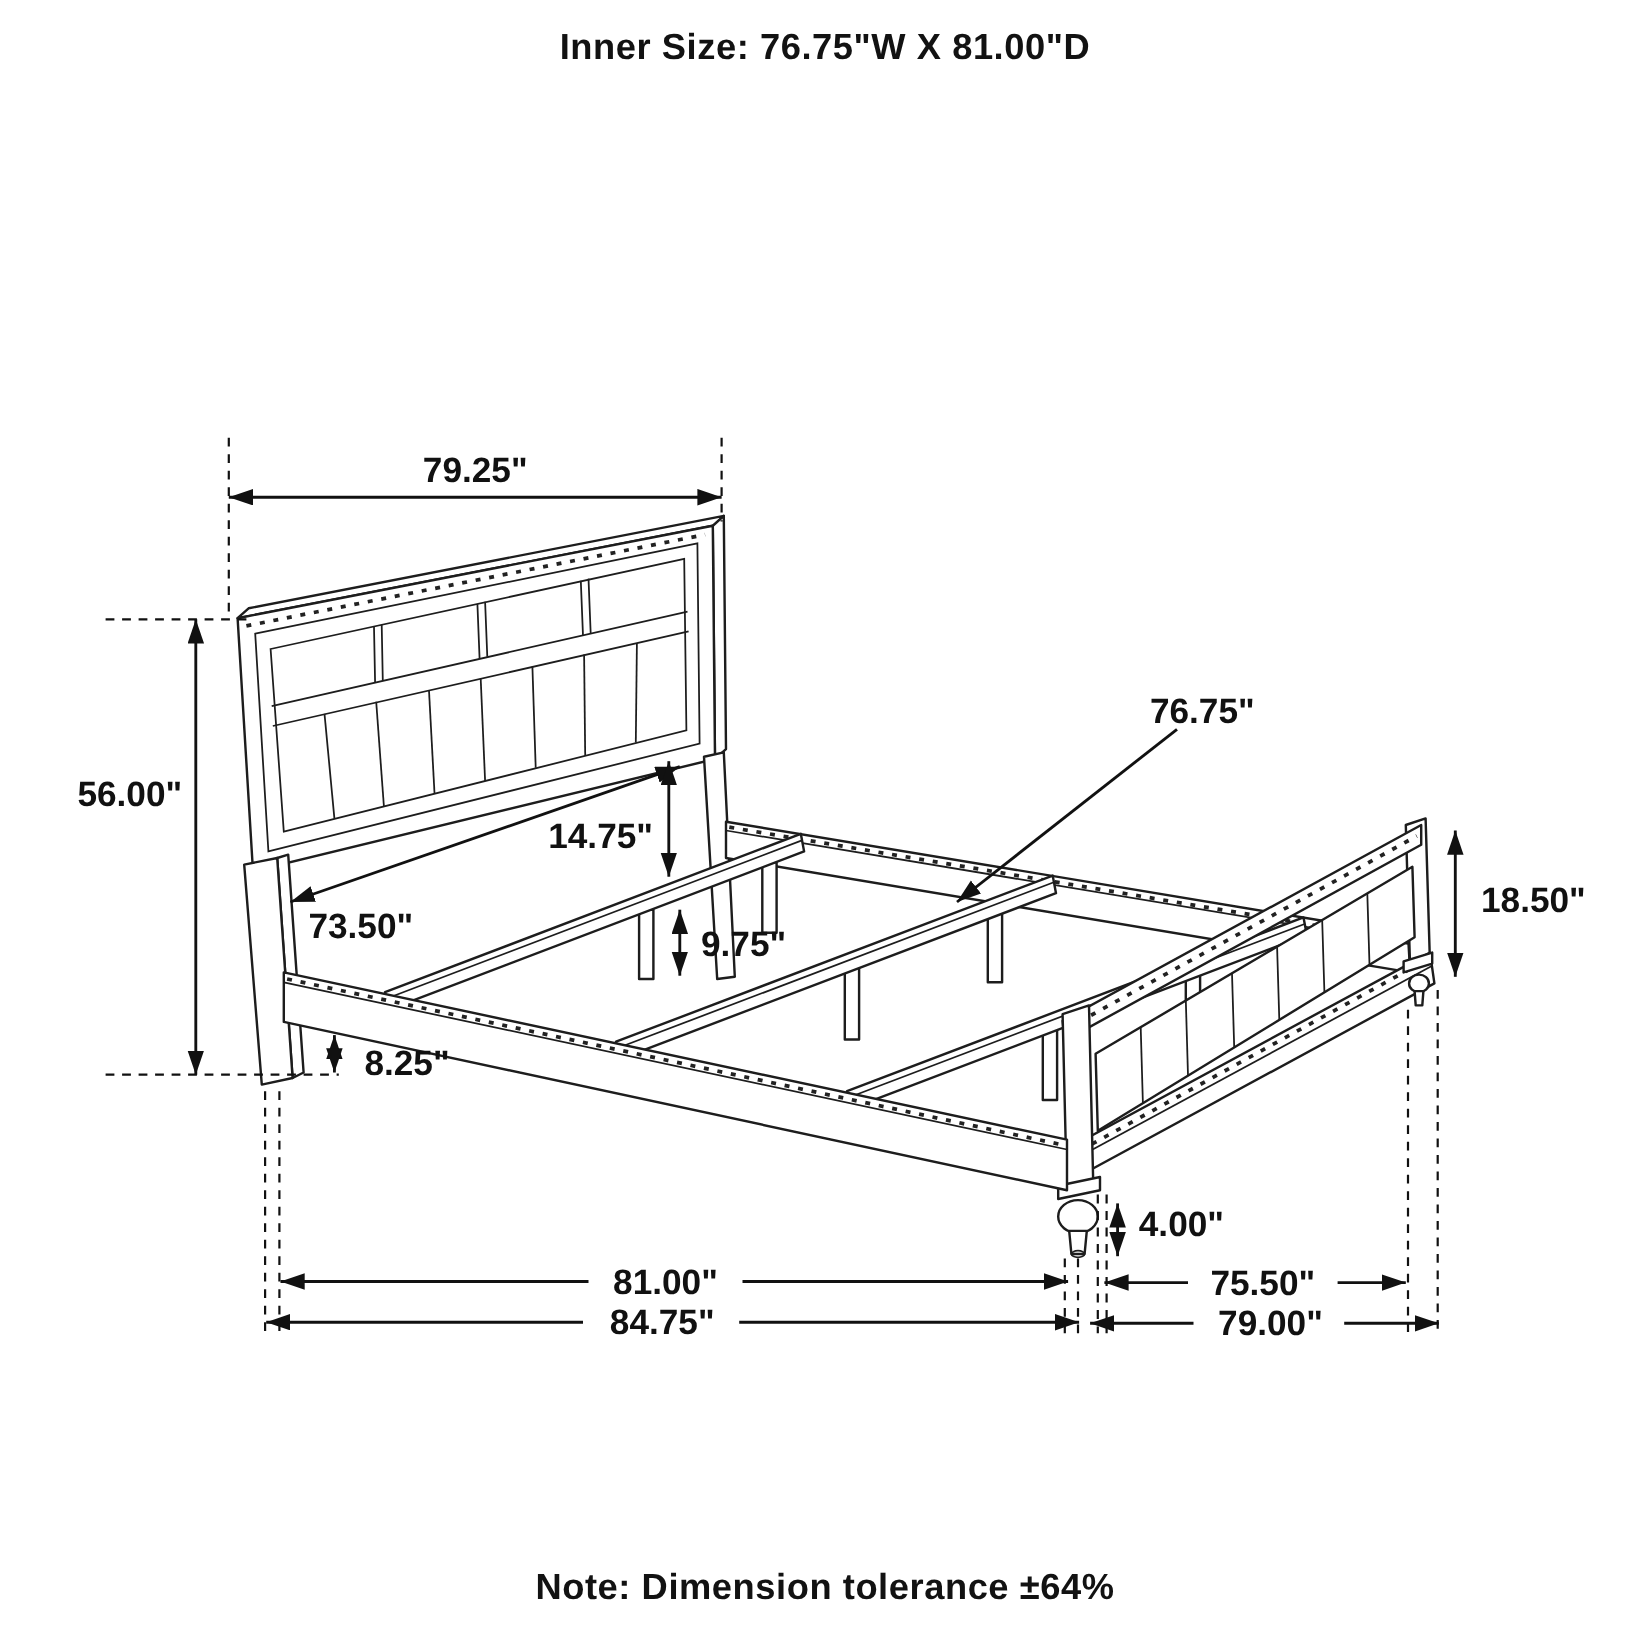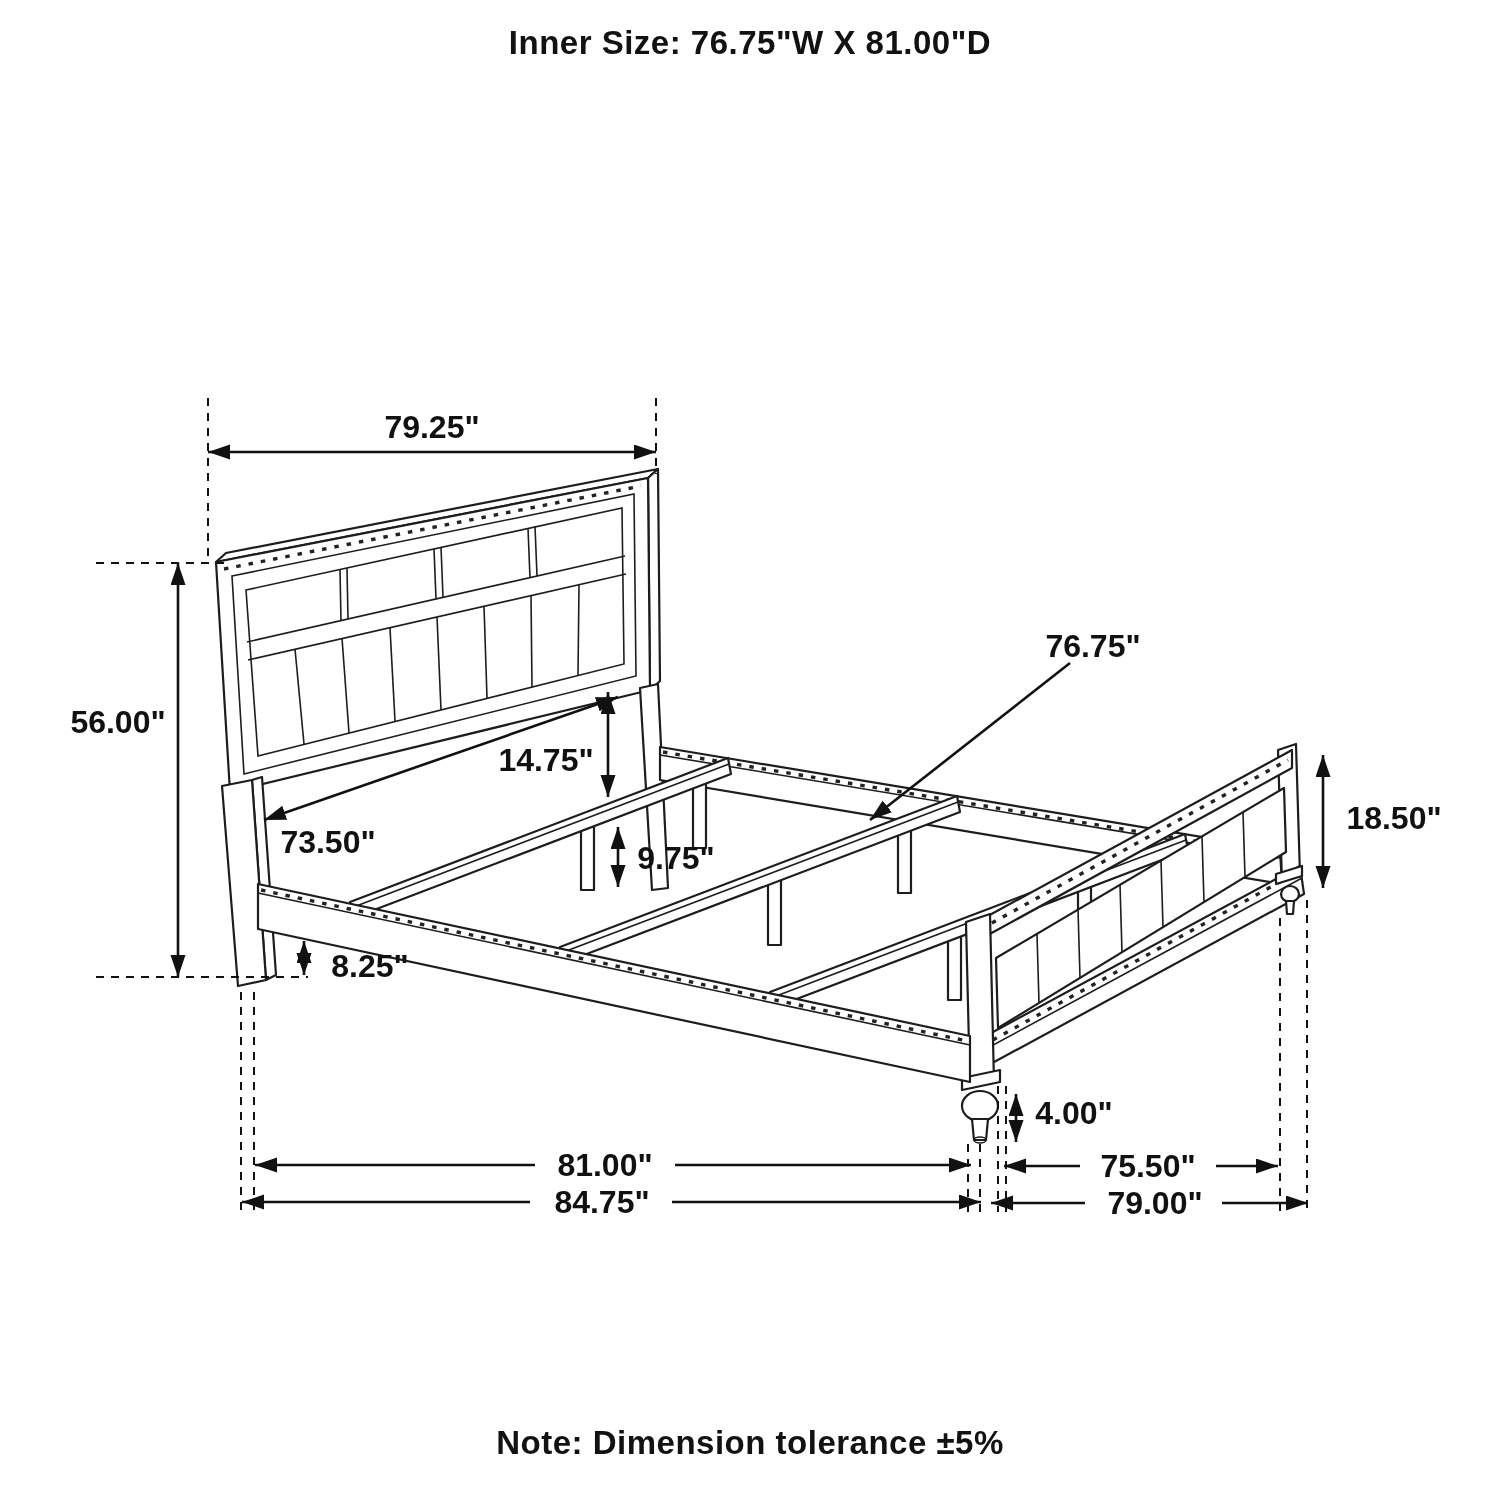--- a/index.html
+++ b/index.html
@@ -164,14 +164,14 @@
       <path class="dim" d="M1004,1166 L1080,1166" marker-start="url(#ah)"></path>
       <path class="dim" d="M1216,1166 L1278,1166" marker-end="url(#ah)"></path>
       <text class="dimtext" x="1148" y="1177">75.50"</text>
 
       <path class="dim" d="M991,1203 L1085,1203" marker-start="url(#ah)"></path>
       <path class="dim" d="M1222,1203 L1308,1203" marker-end="url(#ah)"></path>
       <text class="dimtext" x="1155" y="1214">79.00"</text>
     </g>
   </svg>
 
-  <div class="caption note">Note: Dimension tolerance ±5%</div>
+  <div class="caption note">Note: Dimension tolerance ±64%</div>
 </div>
 
 </body></html>

